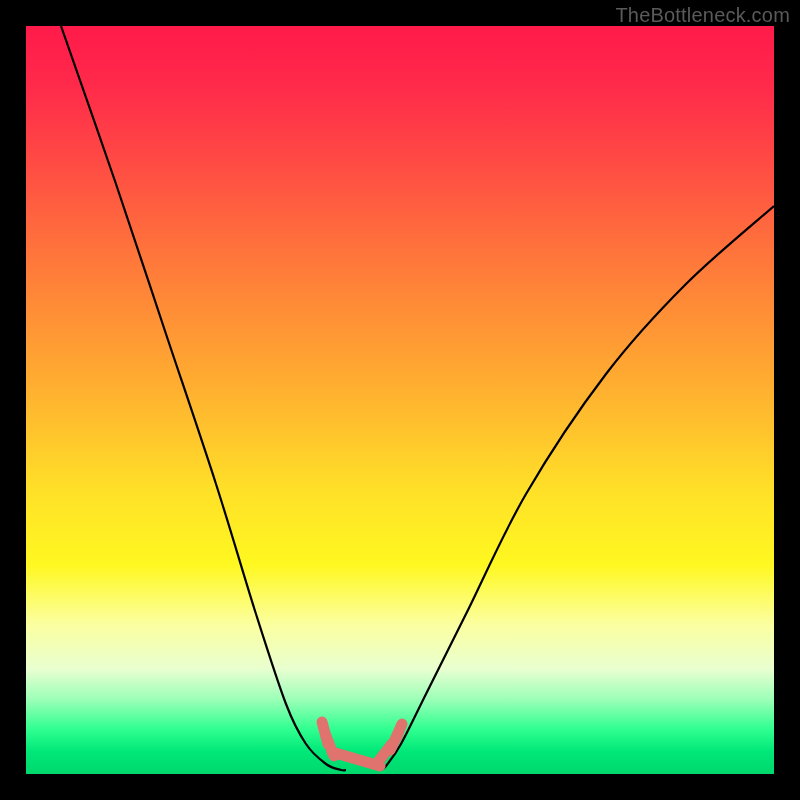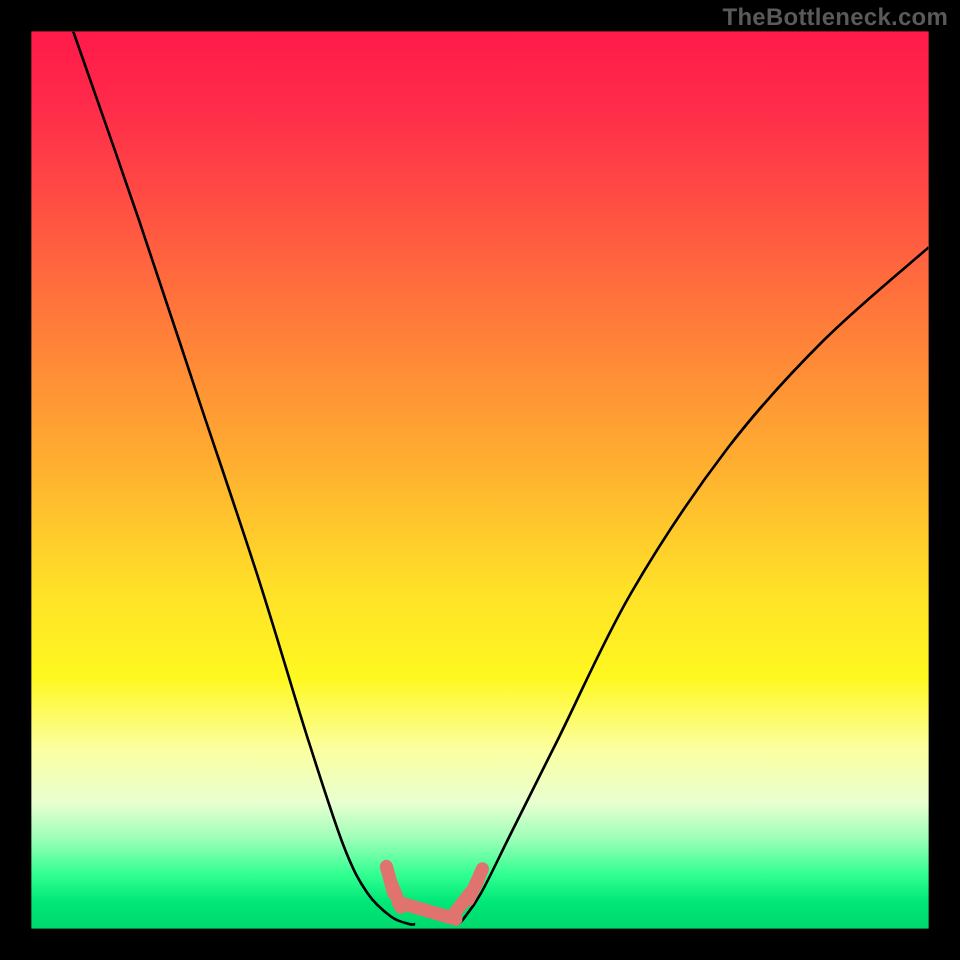--- a/index.html
+++ b/index.html
@@ -42,21 +42,21 @@
       #00e878 97%,
       #00d86c 100%
     );
   }
   .watermark {
     position: absolute;
     top: 4px;
     right: 10px;
     color: #5a5a5a;
     font-size: 20px;
-    font-weight: 700;
+    font-weight: 400;
     letter-spacing: 0.2px;
     z-index: 20;
   }
   svg.curve {
     position: absolute;
     inset: 0;
     z-index: 10;
   }
 </style>
 </head>

